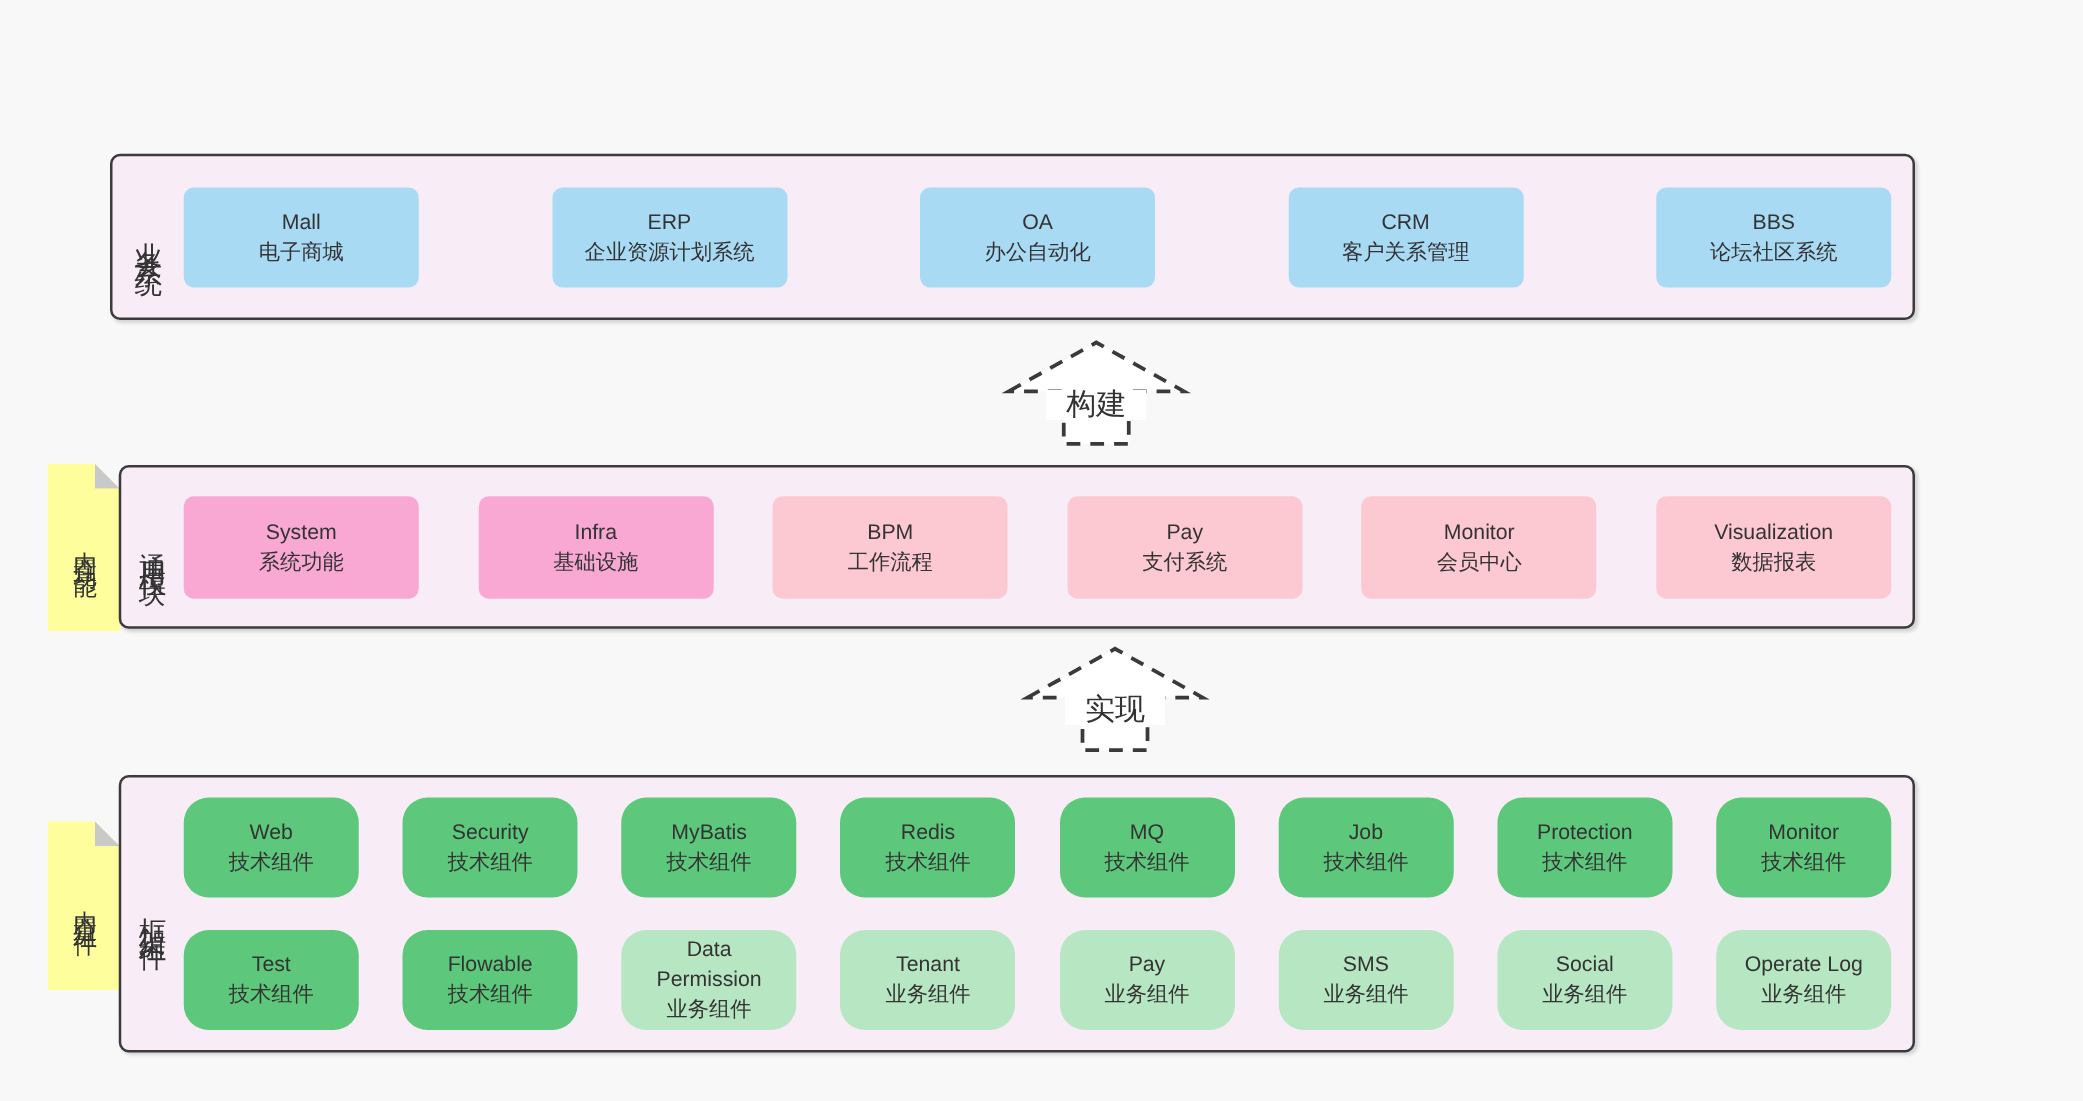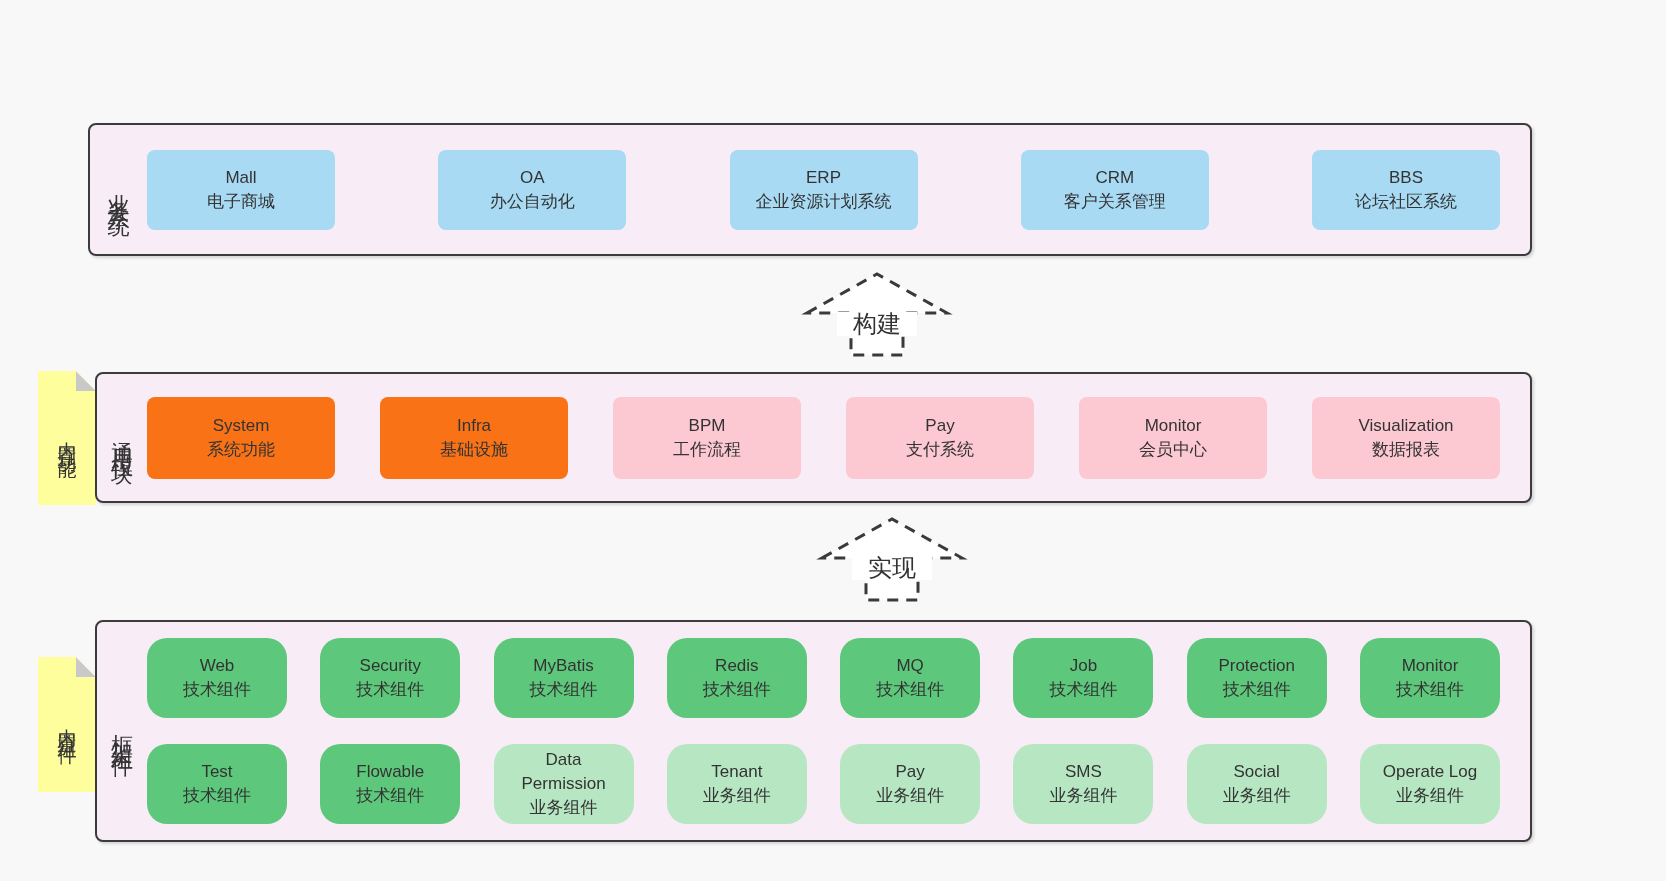--- a/index.html
+++ b/index.html
@@ -26,36 +26,36 @@
     display:flex; align-items:center; justify-content:center;
     writing-mode:vertical-rl; text-orientation:upright;
     font-size:22px; letter-spacing:7px; color:#333;
   }
   .layer1 { left:88px; top:123px; width:1444px; height:133px; }
   .layer2 { left:95px; top:372px; width:1437px; height:131px; }
   .layer3 { left:95px; top:620px; width:1437px; height:222px; }
   .layer1 .layer-label { width:57px; }
   .layer2 .layer-label, .layer3 .layer-label { width:50px; }
 
-  .rows { flex:1; display:flex; flex-direction:column; justify-content:center; gap:26px; padding-right:30px; }
+  .rows { flex:1; display:flex; flex-direction:column; justify-content:center; gap:26px; padding-right:17px; }
   .box-row { display:flex; justify-content:space-between; align-items:center; }
 
   
   .box {
     border-radius:8px;
     display:flex; flex-direction:column; align-items:center; justify-content:center;
     text-align:center;
     font-size:17px; line-height:24px; color:#333;
     box-sizing:border-box; padding:4px 10px;
   }
   .box-wide { width:188px; height:80px; }
   .layer2 .box-wide { height:82px; }
   .box-narrow { width:140px; height:80px;border-radius:20px; }
   .blue      { background:#a8daf4; }
-  .red       { background:#f97316; }
+  .red       { background:#f9a8d4; }
   .pink      { background:#fcc8d2; }
   .green     { background:#5dc87b; }
   .lightgreen{ background:#b7e6c3; }
 
   
   .tag {
     position:absolute; width:58px; background:#feff9c; z-index:1;
     display:flex; align-items:center; justify-content:center;
     writing-mode:vertical-rl; text-orientation:upright;
     font-size:19px; letter-spacing:6px; color:#333;
@@ -91,26 +91,26 @@
 
   <div class="layer layer1">
     <div class="layer-label">业务系统</div>
     <div class="rows">
       <div class="box-row">
         <div class="box box-wide blue">
           <span>Mall</span>
           <span>电子商城</span>
         </div>
         <div class="box box-wide blue">
+          <span>ERP</span>
+          <span>企业资源计划系统</span>
+        </div>
+        <div class="box box-wide blue">
           <span>OA</span>
           <span>办公自动化</span>
-        </div>
-        <div class="box box-wide blue">
-          <span>ERP</span>
-          <span>企业资源计划系统</span>
         </div>
         <div class="box box-wide blue">
           <span>CRM</span>
           <span>客户关系管理</span>
         </div>
         <div class="box box-wide blue">
           <span>BBS</span>
           <span>论坛社区系统</span>
         </div>
       </div>

